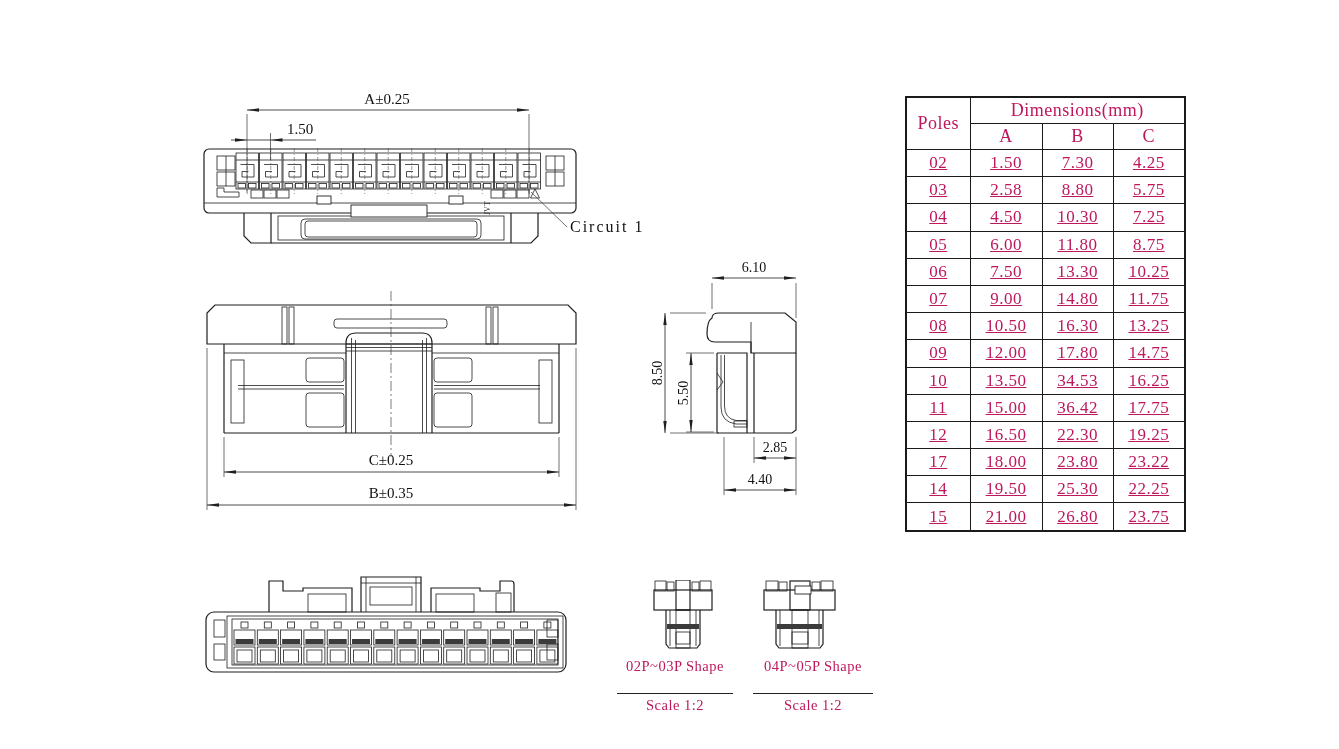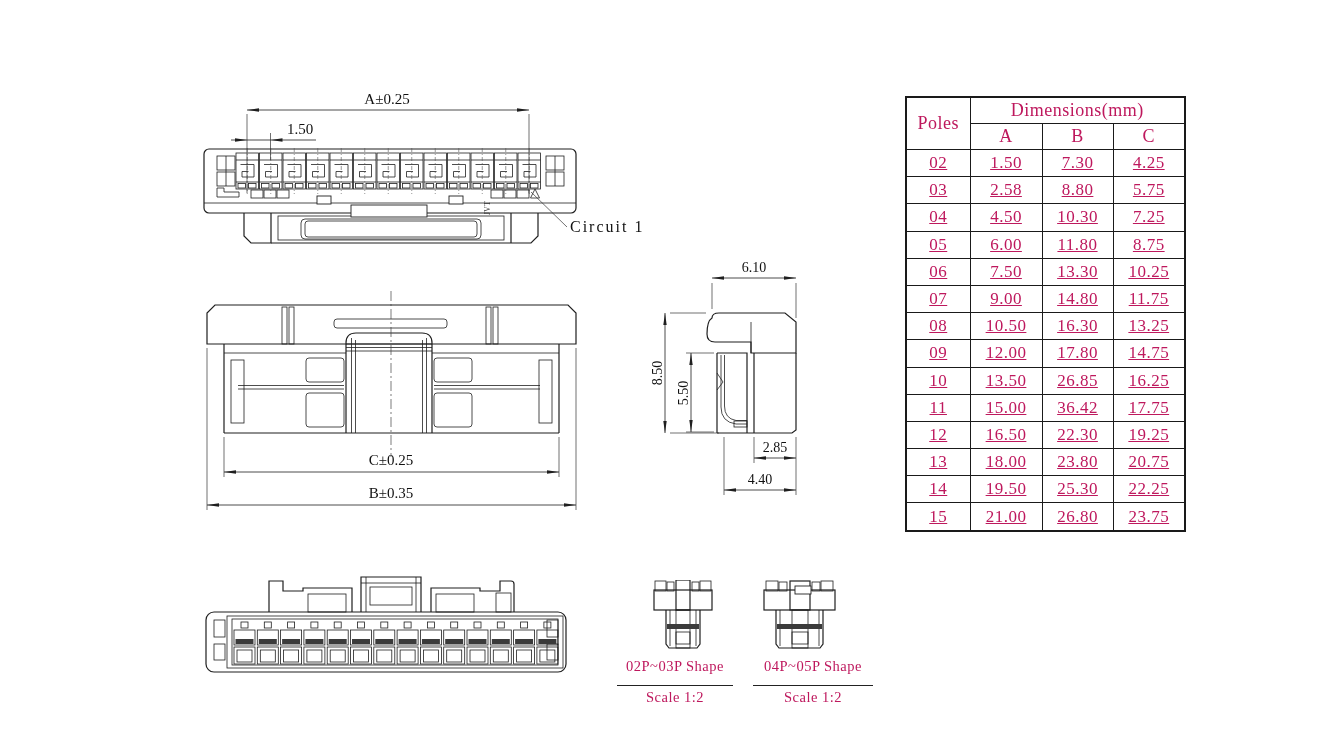--- a/index.html
+++ b/index.html
@@ -22,21 +22,21 @@
   .brand{font-size:8px;fill:#333;}
   
   #dims-table{border-collapse:collapse;table-layout:fixed;width:279px;
               border:2px solid #1a1a1a;background:#fff;}
   #dims-table th,#dims-table td{border:1px solid #1a1a1a;text-align:center;vertical-align:middle;
               font-weight:normal;padding:0;letter-spacing:0.5px;}
   #dims-table thead th{font-size:18px;height:25px;}
   #dims-table td{font-size:17px;height:26.2px;text-decoration:underline;}
   
   .shape-label{position:absolute;text-align:center;font-size:14.5px;letter-spacing:0.5px;}
-  .shape-label .lbl{border-bottom:1.5px solid #222;padding-bottom:10px;}
+  .shape-label .lbl{border-bottom:1.5px solid #222;padding-bottom:18px;}
   .shape-label .scl{padding-top:3px;}
 </style>
 </head>
 <body>
 
 <div id="sheet">
 
   <svg class="abs" style="left:165px;top:85px" width="510" height="190" viewBox="0 0 510 190">
     <defs>
       <marker id="arr" viewBox="0 0 12 8" refX="12" refY="4" markerWidth="12" markerHeight="8" markerUnits="userSpaceOnUse" orient="auto-start-reverse">
@@ -370,40 +370,40 @@
         </tr>
         <tr>
           <td>09</td>
           <td>12.00</td>
           <td>17.80</td>
           <td>14.75</td>
         </tr>
         <tr>
           <td>10</td>
           <td>13.50</td>
-          <td>26.85</td>
+          <td>34.53</td>
           <td>16.25</td>
         </tr>
         <tr>
           <td>11</td>
           <td>15.00</td>
           <td>36.42</td>
           <td>17.75</td>
         </tr>
         <tr>
           <td>12</td>
           <td>16.50</td>
           <td>22.30</td>
           <td>19.25</td>
         </tr>
         <tr>
-          <td>13</td>
+          <td>17</td>
           <td>18.00</td>
           <td>23.80</td>
-          <td>20.75</td>
+          <td>23.22</td>
         </tr>
         <tr>
           <td>14</td>
           <td>19.50</td>
           <td>25.30</td>
           <td>22.25</td>
         </tr>
         <tr>
           <td>15</td>
           <td>21.00</td>

